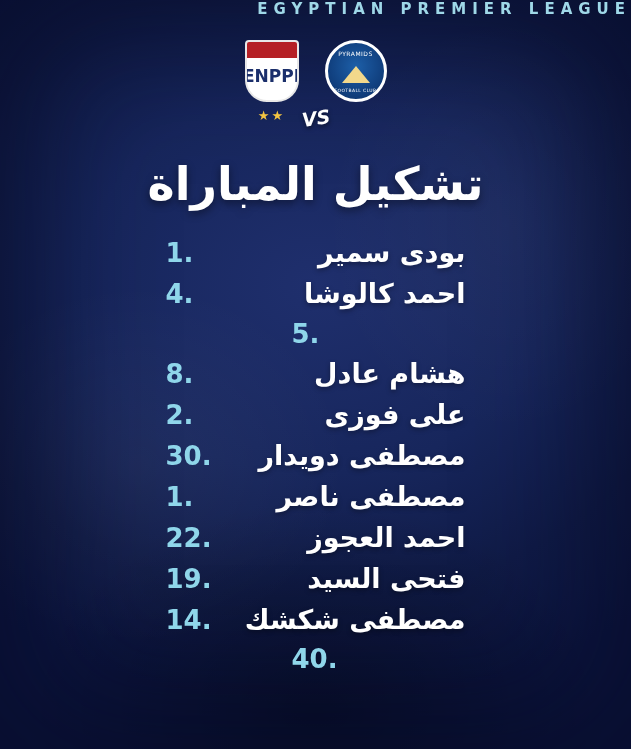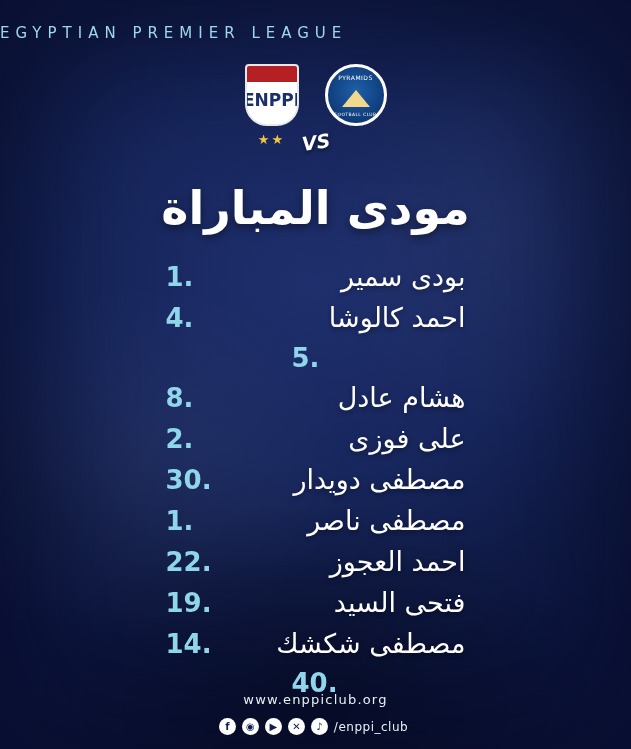--- a/index.html
+++ b/index.html
@@ -33,25 +33,24 @@
     content: "";
     position: absolute;
     inset: 0;
     box-shadow: inset 0 0 120px 40px rgba(5,10,35,0.55);
     pointer-events: none;
   }
   .layer { position: relative; z-index: 3; }
 
   
   .league-title {
-    text-align: left;
-    padding-top: 24px;
+    text-align: right;
     font-size: 15px;
     letter-spacing: 6px;
-    font-weight: normal;
+    font-weight: bold;
     color: #9fd8e8;
     text-transform: uppercase;
   }
 
   
   .crests {
     display: flex;
     justify-content: center;
     align-items: flex-start;
     gap: 26px;
@@ -174,20 +173,21 @@
     min-width: 48px;
     text-align: left;
     font-size: 26px;
     direction: ltr;
   }
   .player .pname {
     color: #ffffff;
     text-align: right;
     min-width: 240px;
     text-shadow: 0 2px 5px rgba(0,0,0,0.35);
+    font-weight: bold;
   }
 
   
   .footer {
     position: absolute;
     left: 0; right: 0;
     bottom: 14px;
     text-align: center;
     z-index: 4;
   }
@@ -245,21 +245,21 @@
         <div class="crest-pyramids">
           <div class="cap">PYRAMIDS</div>
           <div class="pyr"></div>
           <div class="cap-bottom">FOOTBALL CLUB</div>
         </div>
       </div>
 
       <div class="vs">VS</div>
     </div>
 
-    <div class="main-title">مودى المباراة</div>
+    <div class="main-title">تشكيل المباراة</div>
 
     <div class="lineup">
 
       <div class="player">
         <span class="pname">بودى سمير</span>
         <span class="num">1.</span>
       </div>
       <div class="player">
         <span class="pname">احمد كالوشا</span>
         <span class="num">4.</span>
@@ -295,24 +295,13 @@
         <span class="pname">مصطفى شكشك</span>
         <span class="num">14.</span>
       </div>
       <div class="player">
         <span class="num">40.</span>
       </div>
 
     </div>
   </div>
 
-  <div class="footer">
-    <div class="site">www.enppiclub.org</div>
-    <div class="socials">
-      <span class="sicon">f</span>
-      <span class="sicon">◉</span>
-      <span class="sicon">▶</span>
-      <span class="sicon">✕</span>
-      <span class="sicon">♪</span>
-      <span class="handle">/enppi_club</span>
-    </div>
-  </div>
 </div>
 
 </body></html>

